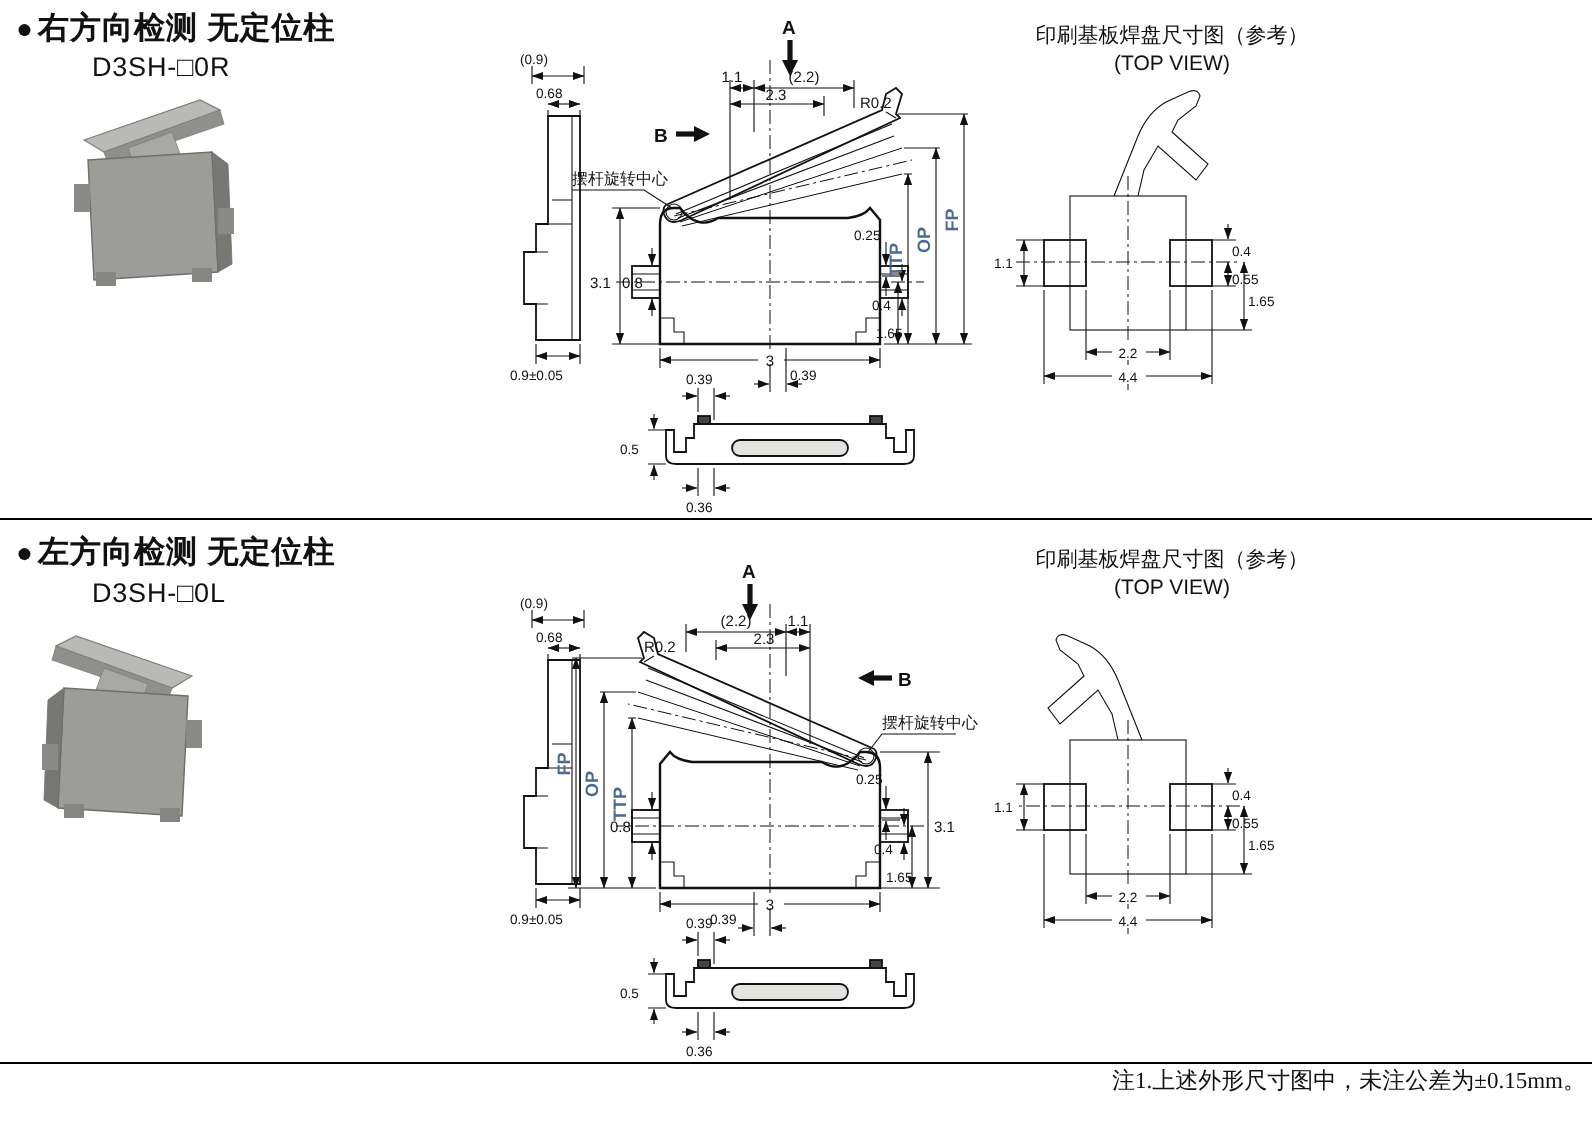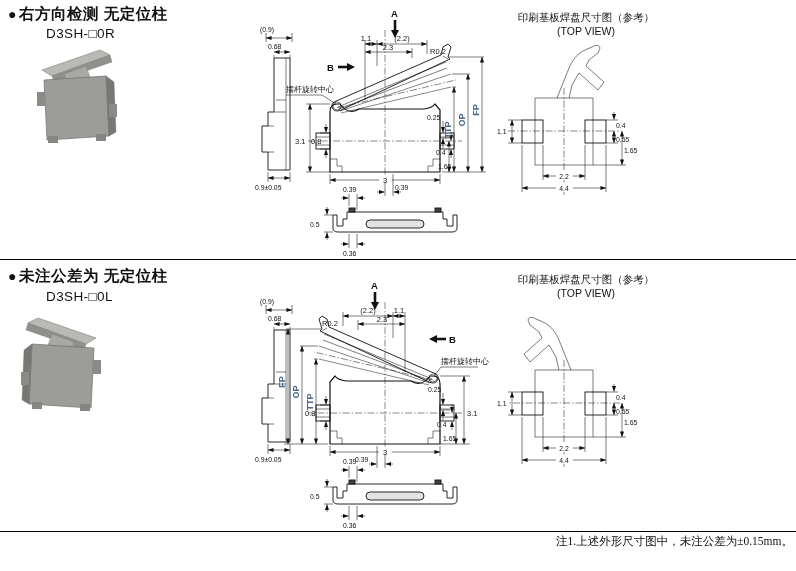--- a/index.html
+++ b/index.html
@@ -213,21 +213,21 @@
         <line class="dime" x1="365" y1="244" x2="357.6" y2="244"></line>
         <text class="dts" x="343" y="256">0.36</text>
       </g>
     </svg>
   </div>
 
   <div class="divider" id="div1"></div>
 
   <div class="section" id="sec2">
     <div class="sec-title">
-      <span class="bullet">●</span><span>未注公差为 无定位柱</span>
+      <span class="bullet">●</span><span>左方向检测 无定位柱</span>
     </div>
     <div class="model">D3SH-□0L</div>
 
     <svg class="photo" width="110" height="100" viewBox="0 0 110 100">
       <g transform="translate(110,0) scale(-1,1)">
         <polygon fill="#b9b9b5" stroke="#7c7c78" stroke-width="0.6" points="28,24 86,4 96,9 38,30"></polygon>
         <polygon fill="#8f8f8b" stroke="#7c7c78" stroke-width="0.4" points="38,30 96,9 98,16 40,36"></polygon>
         <polygon fill="#a8a8a4" stroke="#7c7c78" stroke-width="0.4" points="50,28 72,20 80,42 58,50"></polygon>
         <polygon fill="#9c9c98" stroke="#6e6e6a" stroke-width="0.7" points="30,34 92,30 95,90 33,94"></polygon>
         <polygon fill="#777773" stroke="#6e6e6a" stroke-width="0.4" points="92,30 100,36 102,86 95,90"></polygon>

